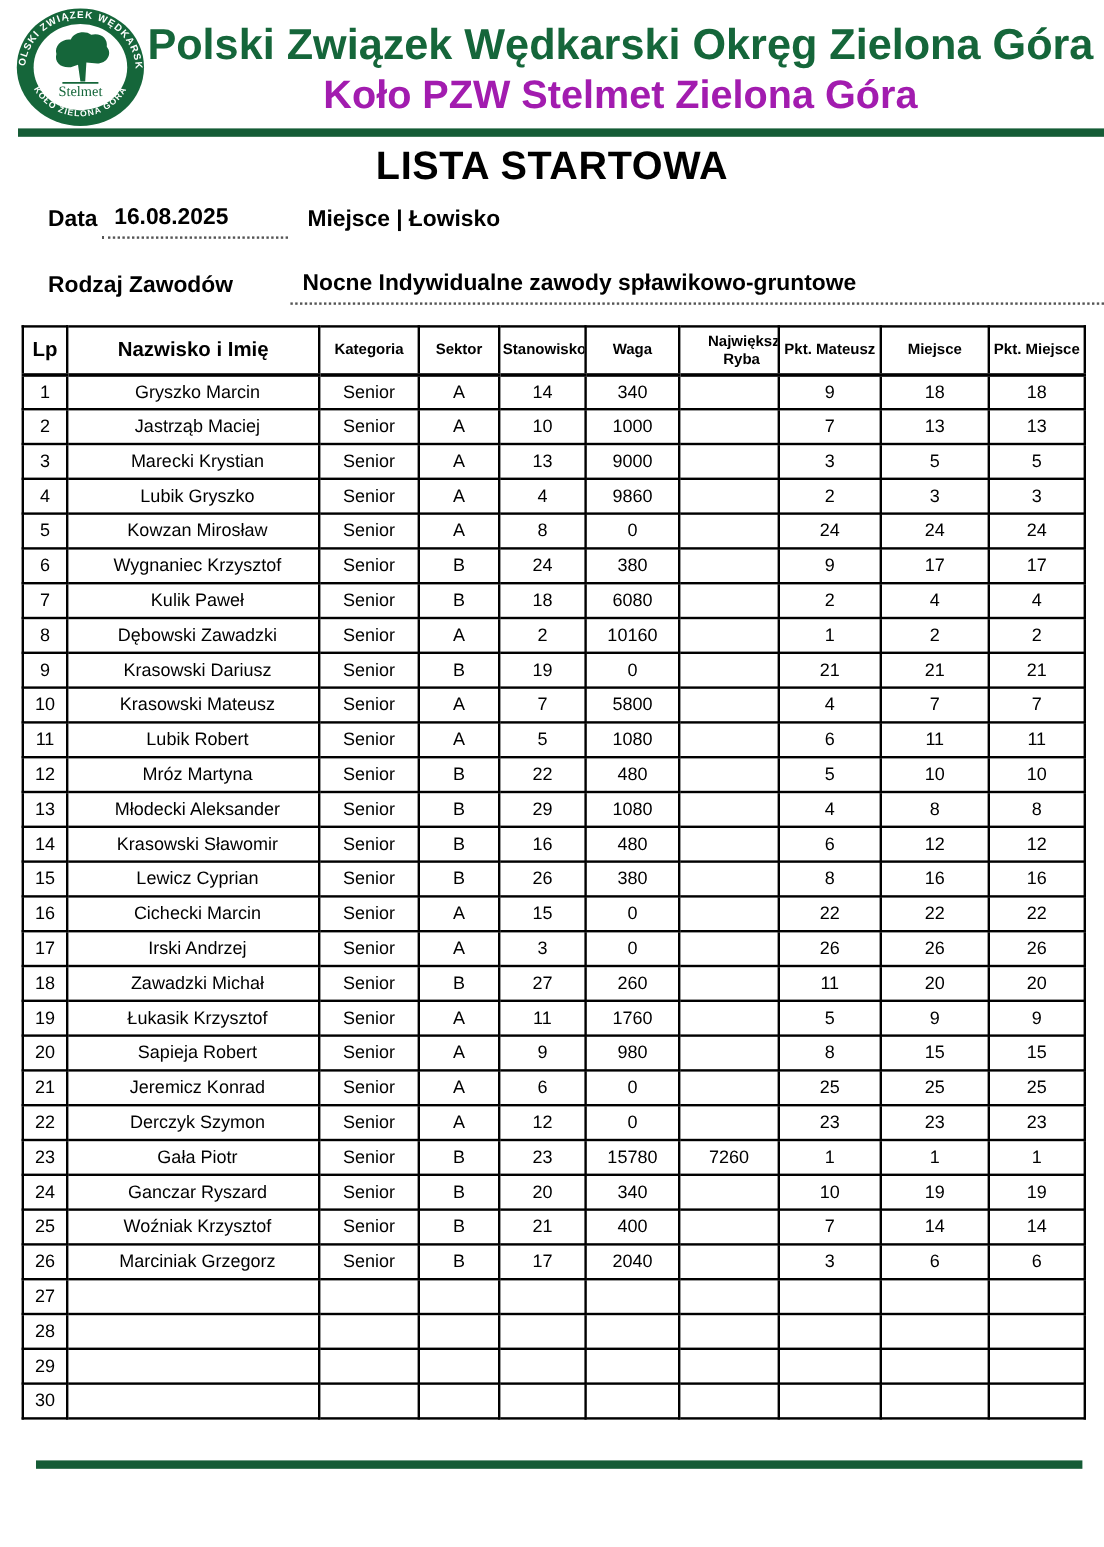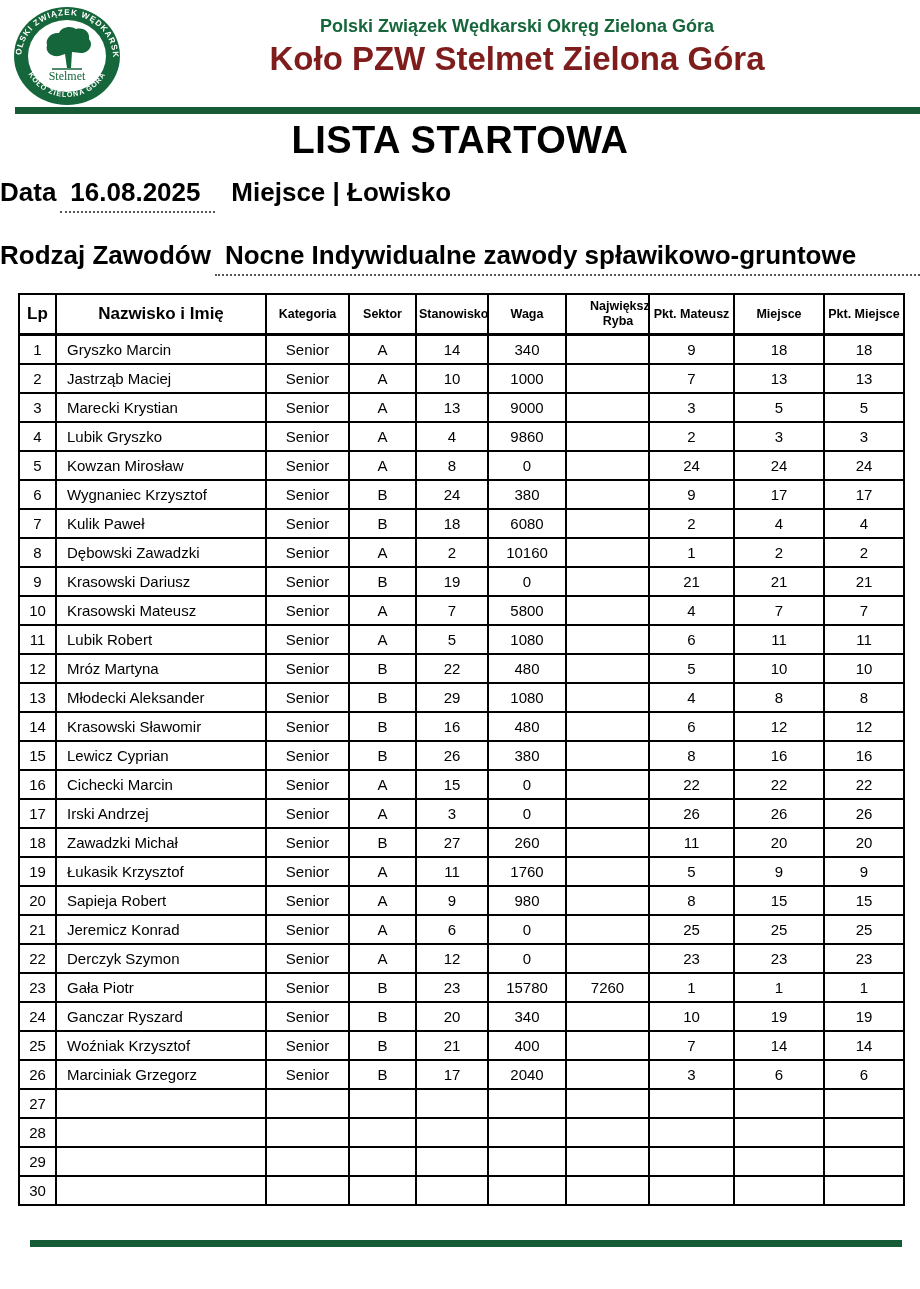--- a/index.html
+++ b/index.html
@@ -9,36 +9,36 @@
     font-family: "Liberation Sans", "DejaVu Sans", sans-serif;
     color: #000;
     position: relative;
   }
   .doc-header {
     display: flex; align-items: flex-start;
     padding: 6px 8px 0 12px; height: 107px;
   }
   .logo-left { width: 110px; height: 100px; flex: 0 0 auto; }
   .header-titles { flex: 1 1 auto; text-align: center; padding-top: 10px; }
-  .h1 { font-size: 18px; font-weight: bold; color: #15663A; line-height: 1.15; }
-  .h2 { font-size: 33px; font-weight: bold; color: #7f1d1d; line-height: 1.15; margin-top: 3px; }
+  .h1 { font-size: 36px; font-weight: bold; color: #15663A; line-height: 1.15; }
+  .h2 { font-size: 33px; font-weight: bold; color: #a21caf; line-height: 1.15; margin-top: 3px; }
   .logo-right { width: 100px; height: 102px; flex: 0 0 auto; }
   .green-bar { background: #155C36; height: 7px; }
   .green-bar.top { margin-left: 15px; width: 905px; }
   .green-bar.bottom { margin-left: 30px; width: 872px; margin-top: 34px; }
   .doc-title {
-    text-align: center; font-size: 38px; font-weight: bold;
+    text-align: center; font-size: 33px; font-weight: bold;
     letter-spacing: 0.5px; margin-top: 6px; line-height: 1.1;
   }
   .meta-row {
-    display: flex; align-items: flex-start;
-    font-size: 26px; line-height: 1.2;
+    display: flex; align-items: center;
+    margin-left: 40px; font-size: 19px; line-height: 1.2;
   }
   .meta-row.row1 { margin-top: 15px; }
-  .meta-row.row2 { margin-top: 27px; }
+  .meta-row.row2 { margin-top: 27px; gap: 44px; }
   .meta-label { font-weight: bold; white-space: nowrap; padding-bottom: 3px; }
   .meta-value {
     border-bottom: 2px dotted #555; padding: 0 8px 3px 10px; white-space: nowrap; font-weight: bold;
   }
   .meta-value.fixed { width: 155px; margin-left: 4px; }
   .meta-value.grow { flex: 1 1 auto; margin-left: 4px; }
   .gap { width: 16px; flex: 0 0 auto; }
   table.start-list {
     margin: 17px 0 0 18px; width: 885px;
     border-collapse: collapse; table-layout: fixed;
@@ -46,21 +46,21 @@
   table.start-list th, table.start-list td {
     border: 2px solid #000; text-align: center; vertical-align: middle;
     overflow: hidden; white-space: nowrap;
   }
   table.start-list th {
     font-size: 12.5px; line-height: 1.2; padding: 4px 2px; height: 36px;
     border-bottom-width: 3px; font-weight: bold;
   }
   table.start-list th.big { font-size: 17px; margin-left: 44px; }
   table.start-list td { font-size: 15px; height: 29px; padding: 0 3px; }
-  table.start-list td.name { text-align: left; padding-left: 10px; }
+  table.start-list td.name { text-align: center; padding-left: 10px; }
   .badge-caption { font-family: "Liberation Serif", "DejaVu Serif", serif; }
 </style>
 </head>
 <body>
 
 <div class="page">
 
   <header class="doc-header">
     <div class="logo-left">
       <svg width="110" height="100" viewBox="0 0 110 100">

